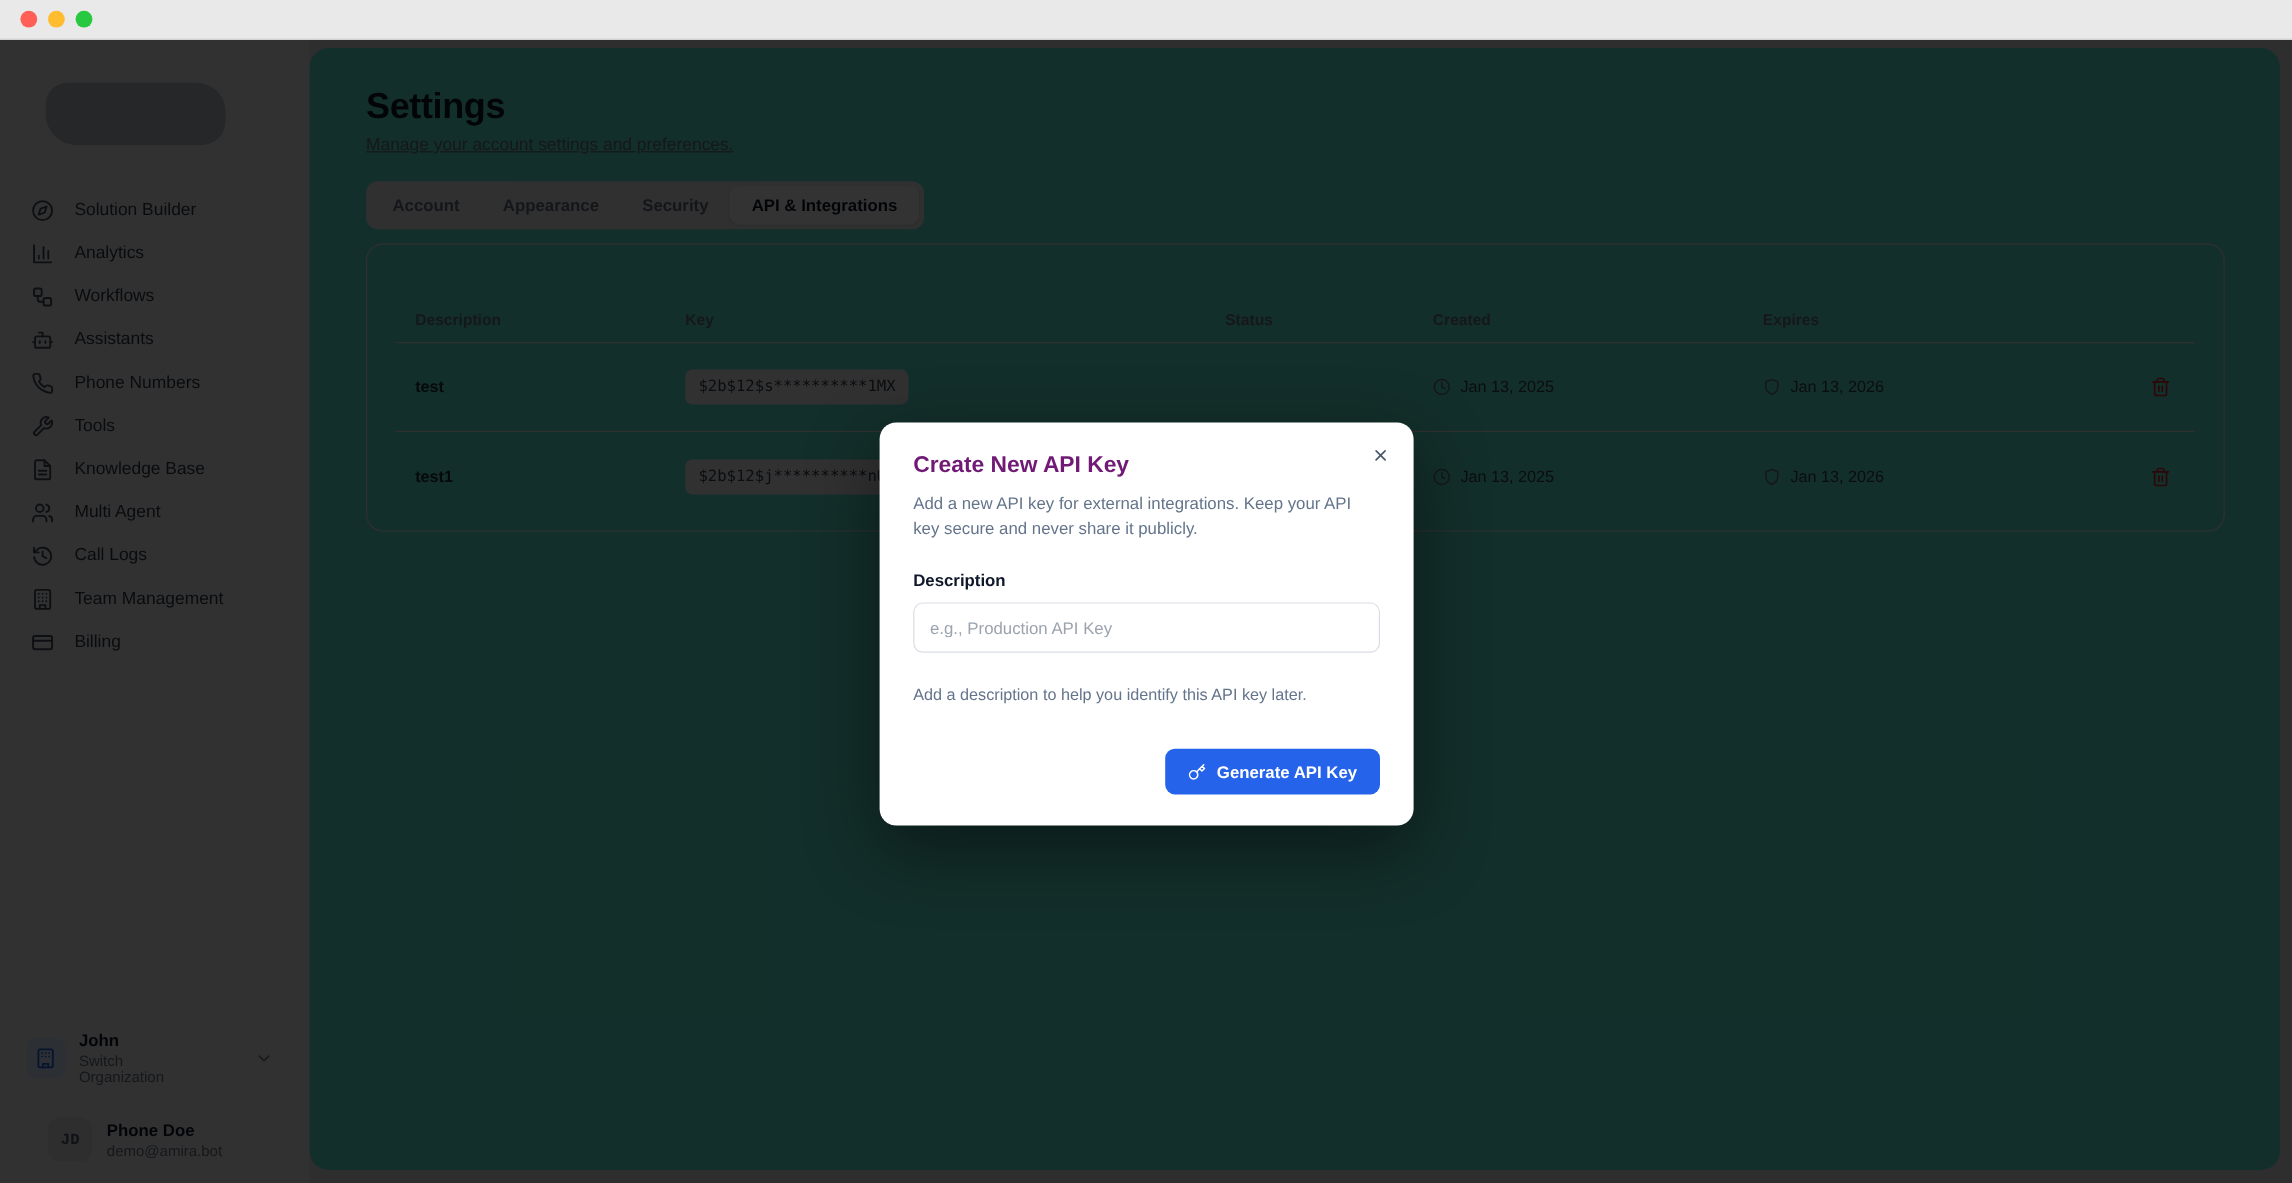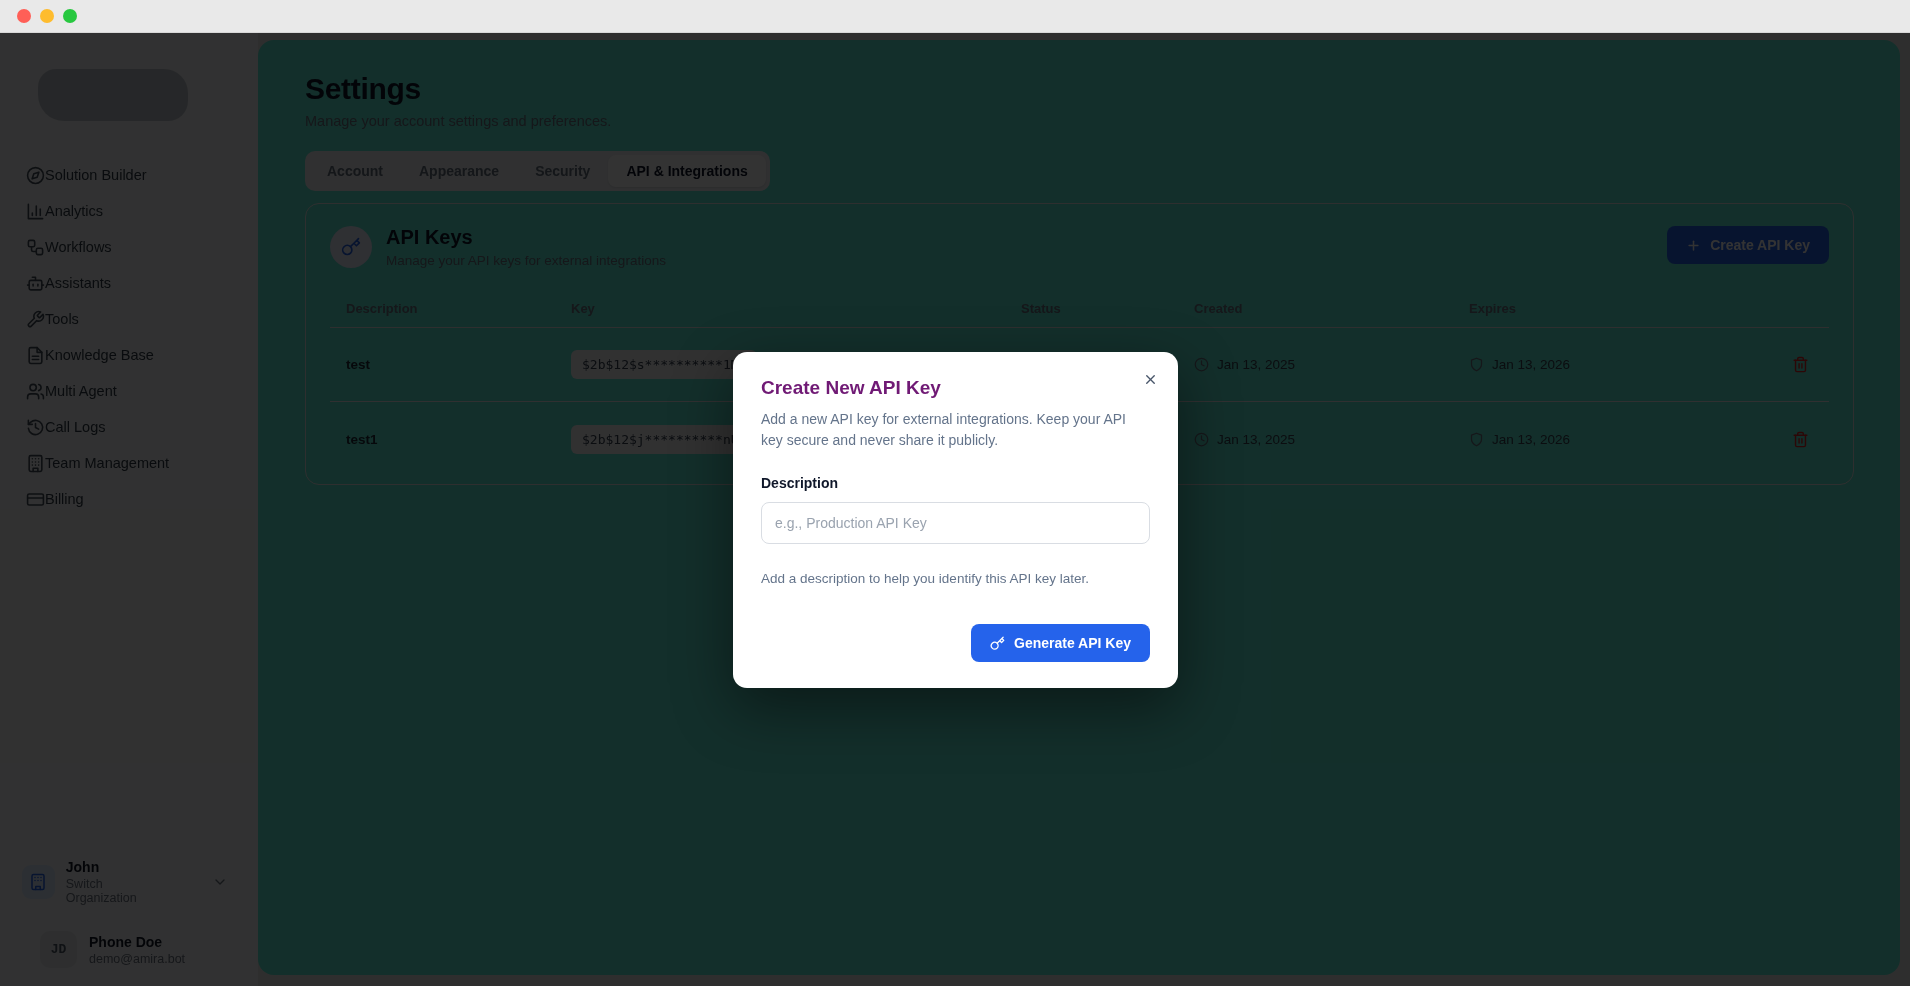--- a/index.html
+++ b/index.html
@@ -9,39 +9,39 @@
   
   .titlebar { position:absolute; top:0; left:0; right:0; height:33px; background:#e9e9e9; border-bottom:1px solid #d8d8d8; z-index:30; display:flex; align-items:center; padding-left:17px; }
   .lights { display:flex; gap:9px; }
   .light { width:14px; height:14px; border-radius:50%; }
   .light.red { background:#ff5f57; } .light.yellow { background:#febc2e; } .light.green { background:#28c840; }
 
   
   .sidebar { position:absolute; top:33px; left:0; width:258px; bottom:0; background:#f4f5f7; z-index:1; display:flex; flex-direction:column; }
   .logo-blob { width:150px; height:52px; margin:36px 0 0 38px; background:#b9bfc9; border-radius:18px 24px 20px 26px; opacity:.9; }
   .nav { margin-top:36px; }
-  .nav-item { display:flex; align-items:center; height:36px; padding:0 26px; color:#2f3a46; font-size:14.5px; cursor:pointer; }
+  .nav-item { display:flex; align-items:center; height:36px; padding:0 26px; gap:17px; color:#2f3a46; font-size:14.5px; cursor:pointer; }
   .nav-item .ic { width:19px; height:19px; color:#434d59; flex:0 0 auto; display:flex; }
   .nav-item .ic svg { width:19px; height:19px; }
   .sidebar-bottom { margin-top:auto; padding:0 20px 14px 22px; }
   .org-row { display:flex; align-items:center; gap:11px; padding-right:10px; cursor:pointer; }
   .org-ic { width:34px; height:34px; border-radius:9px; background:#dbeafe; color:#2563eb; display:flex; align-items:center; justify-content:center; }
   .org-ic svg { width:18px; height:18px; }
   .org-name { font-size:14px; font-weight:bold; color:#111827; }
   .org-sub { font-size:12.5px; color:#6b7280; margin-top:2px; }
   .chev { margin-left:28px; color:#6b7280; display:flex; }
   .user-row { display:flex; align-items:center; gap:12px; margin:26px 0 4px 18px; cursor:pointer; }
   .avatar { width:37px; height:37px; border-radius:10px; background:#e3e6ea; color:#4b5563; font-size:13px; font-weight:bold; display:flex; align-items:center; justify-content:center;font-family:Liberation Mono, monospace; }
   .user-name { font-size:14px; font-weight:bold; color:#111827; }
   .user-email { font-size:12.5px; color:#6b7280; margin-top:2px; }
 
   
   .main { position:absolute; left:258px; top:40px; right:10px; bottom:11px; background:#5eead4; border-radius:16px; z-index:1; padding:32px 46px 0 47px; }
   .page-title { font-size:30px; font-weight:bold; color:#0f172a; letter-spacing:-.3px; }
-  .page-sub { font-size:14.5px; color:#6b7280; margin-top:7px; }
+  .page-sub { font-size:14.5px; color:#6b7280; margin-top:7px;text-decoration:underline; }
   .tabs { display:inline-flex; background:#eef0f3; border-radius:10px; padding:4px; margin-top:22px; }
   .tab { padding:8px 18px; font-size:14px; font-weight:600; color:#64707e; border-radius:8px; cursor:pointer; white-space:nowrap; }
   .tab.active { background:#ffffff; color:#0f172a; box-shadow:0 1px 2px rgba(16,24,40,.10); }
 
   .section-card { margin-top:12px; border:1px solid #e7e9ec; border-radius:14px; padding:22px 24px 8px; }
   .section-head { display:flex; align-items:flex-start; }
   .key-badge { width:42px; height:42px; border-radius:50%; background:#e8edff; color:#2563eb; display:flex; align-items:center; justify-content:center; margin-right:14px; }
   .key-badge svg { width:20px; height:20px; }
   .sec-title { font-size:20px; font-weight:bold; color:#0f172a; }
   .sec-sub { font-size:13.5px; color:#6b7280; margin-top:4px; }
@@ -128,20 +128,28 @@
               <path d="M20 14h2"></path>
               <path d="M15 13v2"></path>
               <path d="M9 13v2"></path>
             </svg>
           </span>
         <span>Assistants</span>
       </div>
       <div class="nav-item">
         <span class="ic">
             <svg viewBox="0 0 24 24" fill="none" stroke="currentColor" stroke-width="2" stroke-linecap="round" stroke-linejoin="round">
+              <path d="M22 16.92v3a2 2 0 0 1-2.18 2 19.79 19.79 0 0 1-8.63-3.07 19.5 19.5 0 0 1-6-6 19.79 19.79 0 0 1-3.07-8.67A2 2 0 0 1 4.11 2h3a2 2 0 0 1 2 1.72 12.84 12.84 0 0 0 .7 2.81 2 2 0 0 1-.45 2.11L8.09 9.91a16 16 0 0 0 6 6l1.27-1.27a2 2 0 0 1 2.11-.45 12.84 12.84 0 0 0 2.81.7A2 2 0 0 1 22 16.92z"></path>
+            </svg>
+          </span>
+        <span>Phone Numbers</span>
+      </div>
+      <div class="nav-item">
+        <span class="ic">
+            <svg viewBox="0 0 24 24" fill="none" stroke="currentColor" stroke-width="2" stroke-linecap="round" stroke-linejoin="round">
               <path d="M14.7 6.3a1 1 0 0 0 0 1.4l1.6 1.6a1 1 0 0 0 1.4 0l3.77-3.77a6 6 0 0 1-7.94 7.94l-6.91 6.91a2.12 2.12 0 0 1-3-3l6.91-6.91a6 6 0 0 1 7.94-7.94l-3.76 3.76z"></path>
             </svg>
           </span>
         <span>Tools</span>
       </div>
       <div class="nav-item">
         <span class="ic">
             <svg viewBox="0 0 24 24" fill="none" stroke="currentColor" stroke-width="2" stroke-linecap="round" stroke-linejoin="round">
               <path d="M14 2H6a2 2 0 0 0-2 2v16a2 2 0 0 0 2 2h12a2 2 0 0 0 2-2V8z"></path>
               <polyline points="14 2 14 8 20 8"></polyline>
@@ -240,40 +248,20 @@
     <div class="page-sub">Manage your account settings and preferences.</div>
 
     <div class="tabs">
       <div class="tab">Account</div>
       <div class="tab">Appearance</div>
       <div class="tab">Security</div>
       <div class="tab active">API &amp; Integrations</div>
     </div>
 
     <div class="section-card">
-      <div class="section-head">
-        <span class="key-badge">
-            <svg viewBox="0 0 24 24" fill="none" stroke="currentColor" stroke-width="2" stroke-linecap="round" stroke-linejoin="round">
-              <path d="M21 2l-2 2m-7.61 7.61a5.5 5.5 0 1 1-7.778 7.778 5.5 5.5 0 0 1 7.777-7.777zm0 0L15.5 7.5m0 0l3 3L22 7l-3-3m-3.5 3.5L19 4"></path>
-            </svg>
-          </span>
-        <span>
-          <div class="sec-title">API Keys</div>
-          <div class="sec-sub">Manage your API keys for external integrations</div>
-        </span>
-        <button class="btn-primary">
-          <span style="display:flex;">
-              <svg viewBox="0 0 24 24" fill="none" stroke="currentColor" stroke-width="2.4" stroke-linecap="round">
-                <path d="M12 5v14"></path>
-                <path d="M5 12h14"></path>
-              </svg>
-            </span>
-          <span>Create API Key</span>
-        </button>
-      </div>
 
       <div class="table">
         <div class="trow thead">
           <span>Description</span>
           <span>Key</span>
           <span>Status</span>
           <span>Created</span>
           <span>Expires</span>
           <span></span>
         </div>

